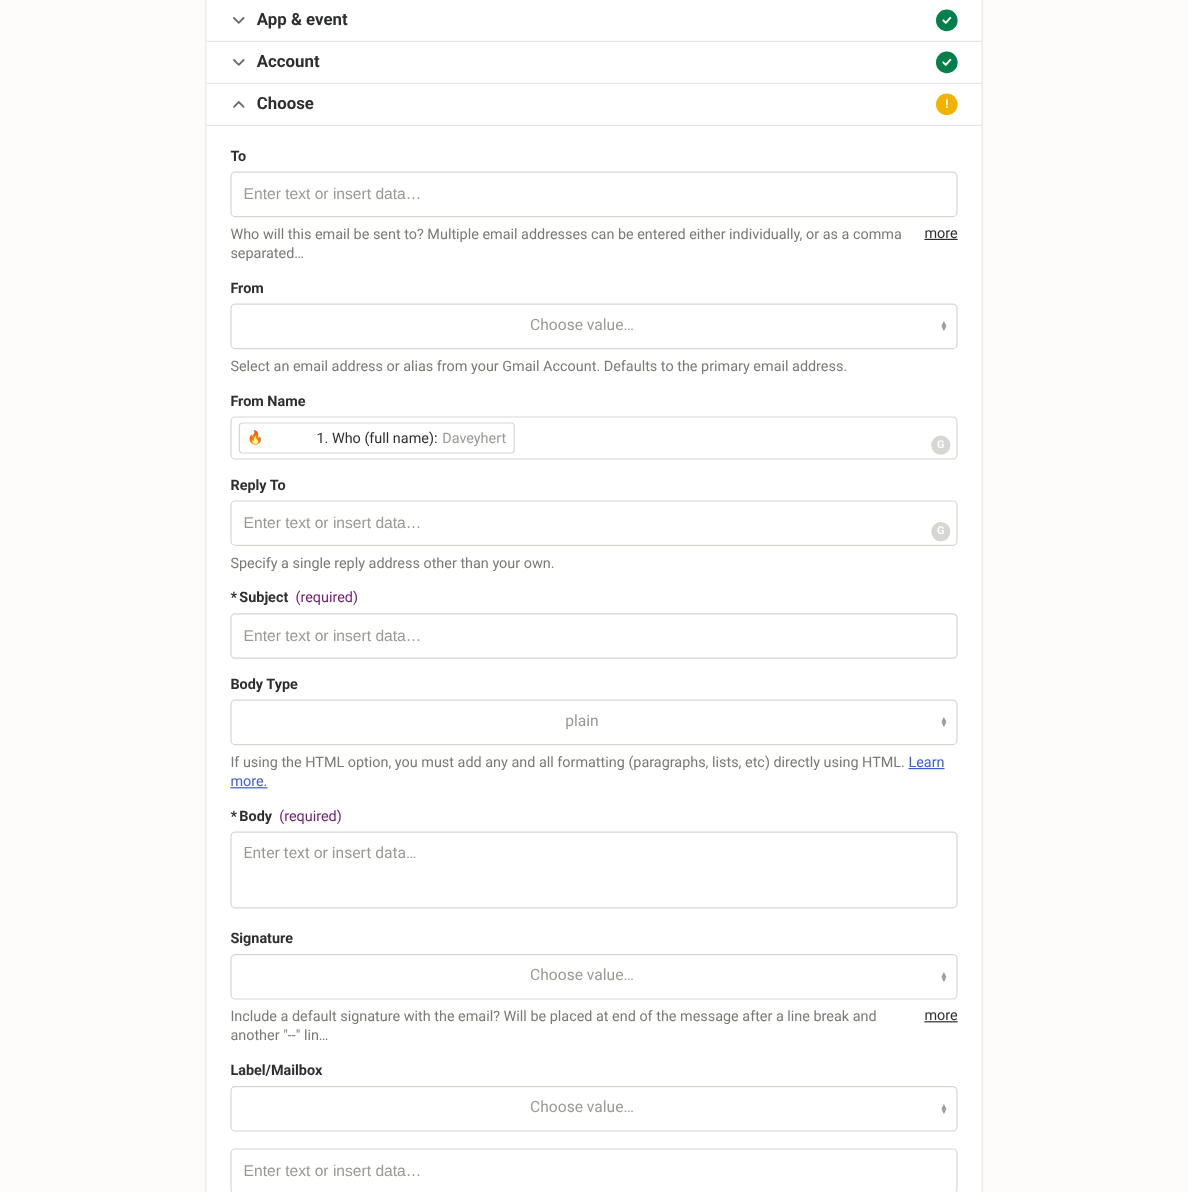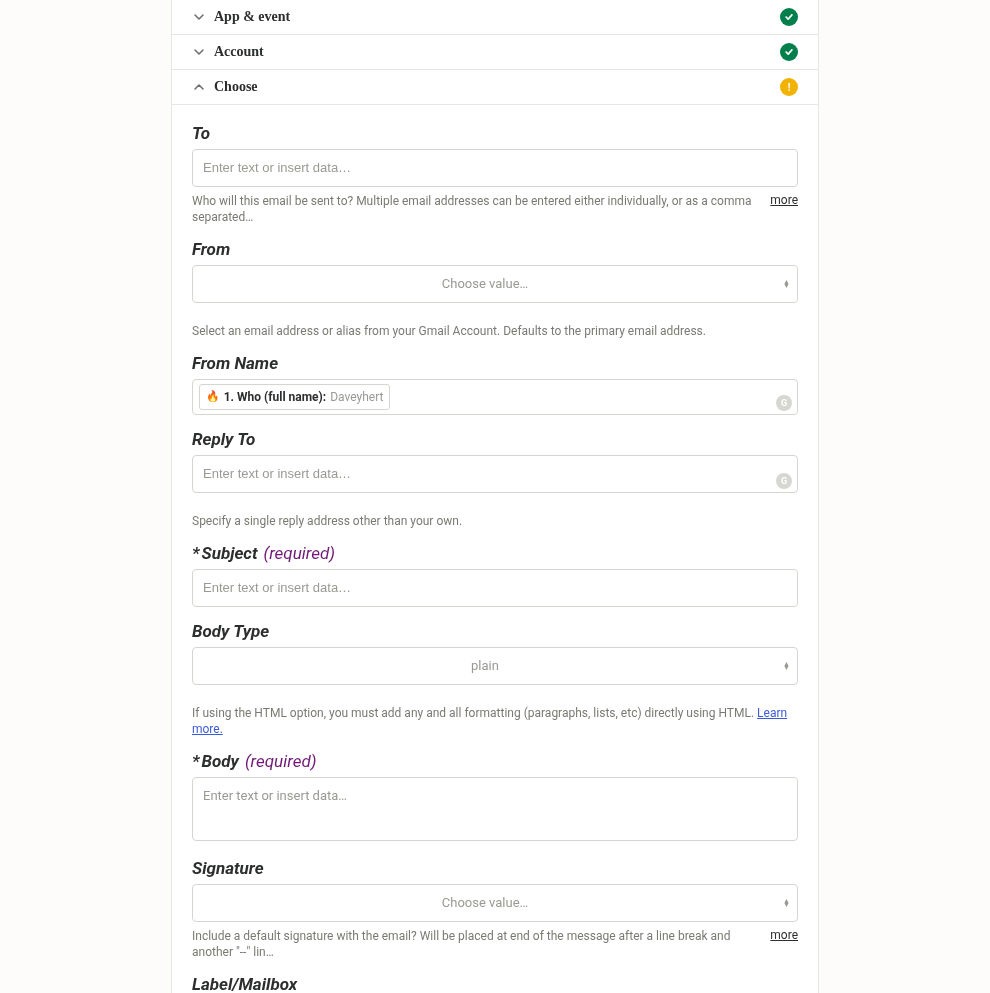--- a/index.html
+++ b/index.html
@@ -25,21 +25,20 @@
       cursor: pointer;
     }
     .section-header:first-child {
       border-top: none;
     }
     .section-header .title {
       font-weight: 700;
       font-size: 14px;
       flex: 1;
       color: #2d2e2e;
-      font-family: Liberation Serif, serif;
     }
     .chev {
       width: 14px;
       height: 14px;
       display: inline-flex;
       align-items: center;
       justify-content: center;
       color: #6b6b68;
     }
     .badge {
@@ -55,28 +54,27 @@
     }
     .badge.success { background: #037f4c; }
     .badge.warn    { background: #f2b200; }
     .form-area {
       padding: 18px 20px 8px 20px;
     }
     .field {
       margin-bottom: 14px;
     }
     .field-label {
-      font-size: 17px;
+      font-size: 12px;
       font-weight: 700;
       color: #2d2e2e;
       margin-bottom: 6px;
       display: flex;
       align-items: center;
       gap: 6px;
-      font-style: italic;
     }
     .field-label .req {
       color: #701a75;
       font-weight: 400;
     }
     .field-label .asterisk {
       margin-right: 2px;
     }
     .input, .select, .textarea, .tokenbox {
       width: 100%;
@@ -114,21 +112,21 @@
       pointer-events: none;
       color: #9a9a94;
       display: flex;
       flex-direction: column;
       line-height: 4px;
       font-size: 7px;
     }
     .helper {
       font-size: 12px;
       color: #7a7a74;
-      margin-top: 20px;
+      margin-top: 6px;
       line-height: 16px;
     }
     .helper a, .helper .more {
       color: #2d2e2e;
       text-decoration: underline;
       cursor: pointer;
     }
     .helper .learn {
       color: #3b5bdb;
       text-decoration: underline;
@@ -178,21 +176,21 @@
       border: 1px solid #d6d6d1;
       border-radius: 3px;
       padding: 2px 6px;
       font-size: 12px;
       background: #fff;
     }
     .token .ticon {
       display:inline-block;
       font-size: 11px;
     }
-    .token .tlab { font-weight: 700; }
+    .token .tlab { font-weight: 400; margin-left: 40px; }
     .token .tval { color: #9a9a94; }
     .file-ico {
       font-size: 11px;
       color: #7a7a74;
     }
     ::placeholder { color: #9a9a94; }
     svg { display: block; }
   </style>
 </head>
 <body>

